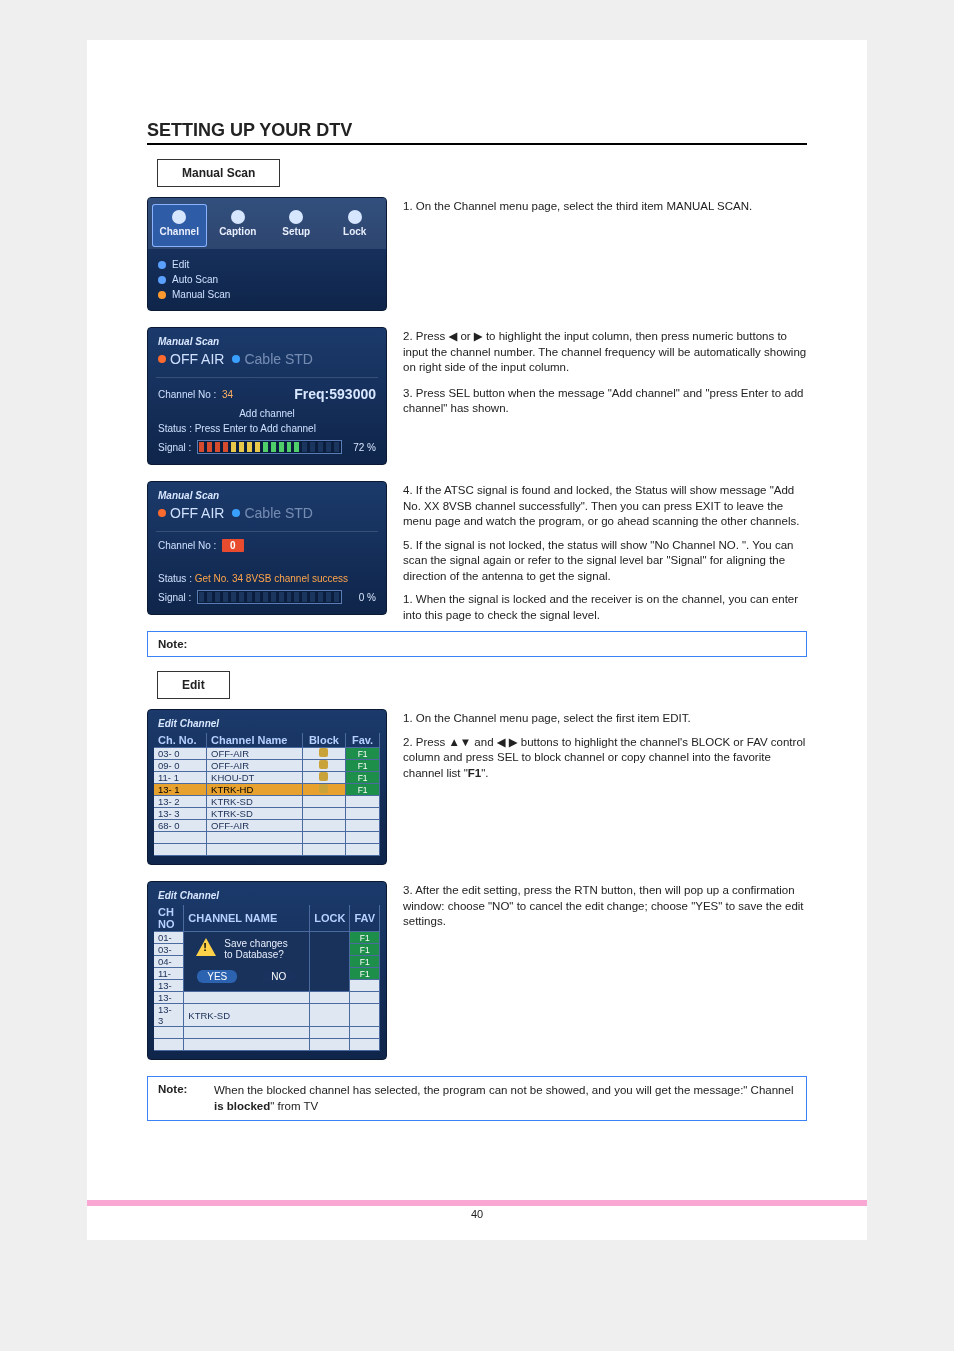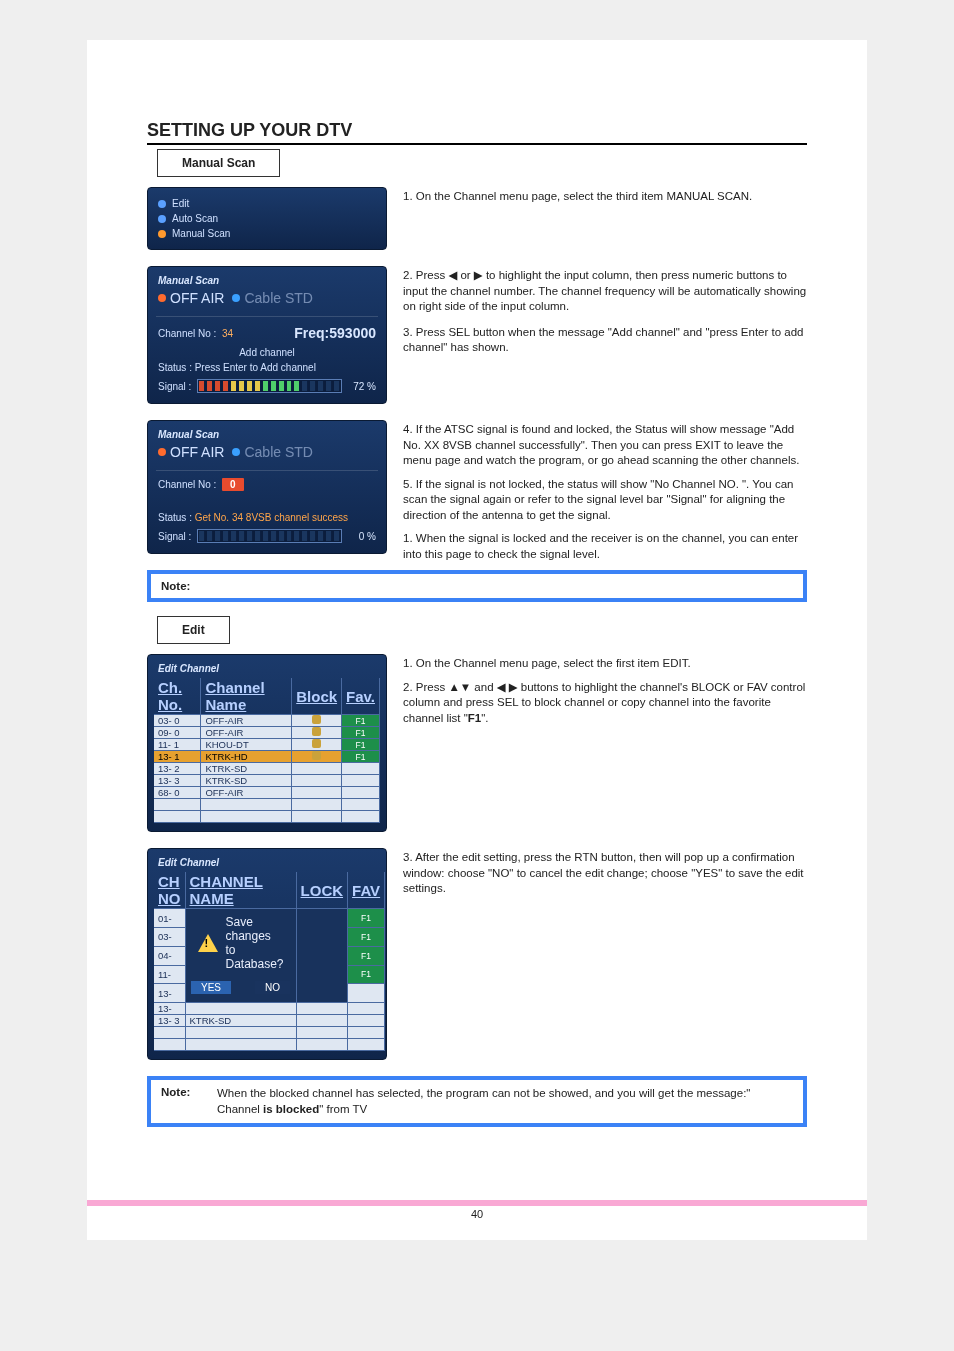--- a/index.html
+++ b/index.html
@@ -16,21 +16,21 @@
     padding: 80px 60px 40px 60px;
     min-height: 1200px;
     box-sizing: border-box;
     position: relative;
   }
   .page-title {
     font-weight: bold;
     font-size: 18px;
     border-bottom: 2.5px solid #000;
     padding-bottom: 2px;
-    margin-bottom: 4px;
+    margin-bottom: 14px;
   }
   .section-tab {
     border: 1px solid #333;
     display: inline-block;
     padding: 6px 24px;
     font-weight: bold;
     font-size: 12px;
     margin-bottom: 10px;
     margin-left: 10px;
   }
@@ -103,38 +103,38 @@
   .seg{width:4.5%;margin:1px;border-right:1px solid #0c1f40;}
   .seg.fill-red{background:#d64b2e;}
   .seg.fill-yellow{background:#e7c84a;}
   .seg.fill-green{background:#4fcf6a;}
   .seg.empty{background:#1a365f;}
   .signal-pct{font-size:10px;color:#d9e7ff;width:28px;text-align:right;}
   .chno-input{background:#e84b2e;color:#fff;font-weight:bold;padding:1px 8px;border-radius:1px;font-size:10px;}
 
   
   .etable{width:100%;border-collapse:collapse;font-size:9.5px;color:#e8eefc;}
-  .etable th{color:#b7d0ff;text-align:left;padding:1px 4px;font-size:15px;text-decoration:underline;}
+  .etable th{color:#b7d0ff;text-align:left;padding:1px 4px;font-size:11px;}
   .etable td{padding:0px 4px;}
   .etable tr{background:#dfe7f2;color:#1a2e55;}
   .etable tr.hl{background:#e7a12f;color:#000;}
   .etable thead tr{background:transparent;color:#b7d0ff;}
   .etable td,.etable th{border-right:1px solid #4a6aa0;border-bottom:1px solid #4a6aa0;}
   .fav-cell{background:#1d8f4a;color:#fff;text-align:center;font-size:8.5px;}
   .lock-cell{text-align:center;font-size:10px;}
   .lock-ico{display:inline-block;width:9px;height:9px;background:#caa23a;border-radius:2px;}
-  .dialog{ color:#e8eefc; padding:6px 8px; display:flex; gap:8px; align-items:center; font-size:12px;}
+  .dialog{ color:#e8eefc; padding:6px 8px; display:flex; gap:8px; align-items:flex-start; font-size:10px;}
   .warn{width:0;height:0;border-left:10px solid transparent;border-right:10px solid transparent;border-bottom:18px solid #ffd24a; position:relative;}
   .warn::after{content:"!";position:absolute;left:-3px;top:3px;color:#000;font-weight:bold;font-size:11px;}
   .dlg-btns{display:flex;gap:24px;justify-content:center;padding:4px 0 8px 0;}
-  .dlg-btn{background:#2b63b0;color:#fff;padding:1px 10px;border-radius:0;font-size:10px;display:inline-block;}
+  .dlg-btn{background:#2b63b0;color:#fff;padding:1px 10px;border-radius:6px;font-size:10px;display:inline-block;}
   .dlg-btn.no{background:#19335e;}
 
   .note-box{
-    border:4px solid #3b82f6;
+    border:1px solid #3b82f6;
     padding:6px 10px;
     margin:6px 0 14px 0;
     display:flex;
     gap:10px;
     font-size:11.5px;
   }
   .note-box .nlabel{font-weight:bold;flex:0 0 46px;}
   .note-box .nbody{flex:1;line-height:1.35;}
   b.inline{font-weight:bold;}
   .footer-pageno{
@@ -150,20 +150,26 @@
 
   <div class="page-title">SETTING UP YOUR DTV</div>
 
   
   <div class="section-tab">Manual Scan</div>
 
   
   <div class="row">
     <div class="left-col">
       <div class="panel">
+        <div class="panel-tabs">
+          <div class="ptab active"><span class="ticon"></span><span>Channel</span></div>
+          <div class="ptab"><span class="ticon"></span><span>Caption</span></div>
+          <div class="ptab"><span class="ticon"></span><span>Setup</span></div>
+          <div class="ptab"><span class="ticon"></span><span>Lock</span></div>
+        </div>
         <div class="panel-body">
           <div class="menu-item">
               <span class="mi-dot"></span>
               <span>Edit</span>
             </div>
           <div class="menu-item">
               <span class="mi-dot"></span>
               <span>Auto Scan</span>
             </div>
           <div class="menu-item">

